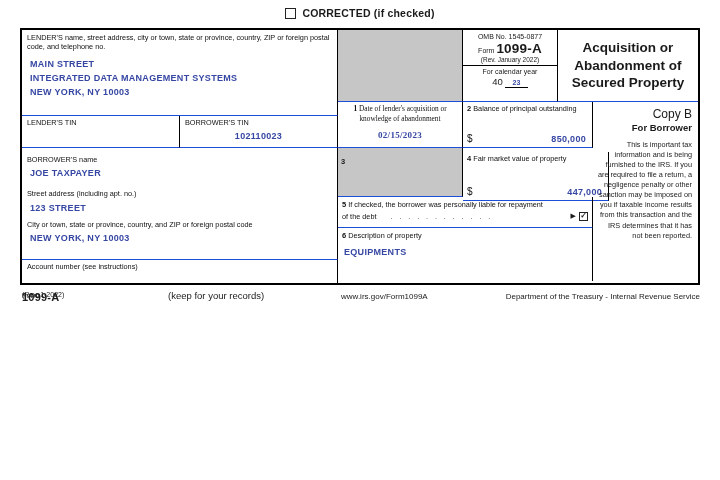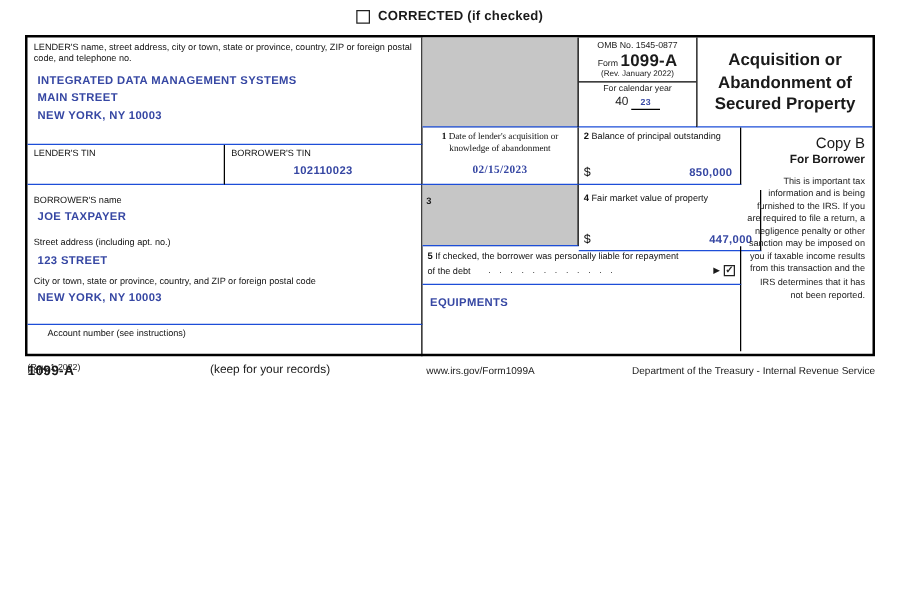--- a/index.html
+++ b/index.html
@@ -54,21 +54,21 @@
 
   .lender-tin { left:0; top:86px; width:158px; height:32px; padding:2px 5px; }
   .borrower-tin { left:158px; top:86px; width:158px; height:32px; padding:2px 5px; }
   .tin-val { text-align:center; margin-top:4px; }
 
   .borrower-info { left:0; top:118px; width:316px; height:112px; padding:7px 5px 0 5px; }
   .borrower-info .v { margin:4px 0 0 3px; }
   .mt10 { margin-top:11px; }
   .mt7 { margin-top:7px; }
 
-  .account-cell { left:0; top:230px; width:316px; height:25px; padding:2px 16px; }
+  .account-cell { left:0; top:230px; width:316px; height:25px; padding:2px 5px; }
 
   .box1 { left:316px; top:72px; width:125px; height:46px; padding:2px 3px; text-align:center;font-family:Liberation Serif, serif; }
   .box1 .v { margin-top:7px; }
   .box2 { left:441px; top:72px; width:130px; height:46px; padding:2px 4px; }
   .box3 { left:316px; top:118px; width:125px; height:49px; padding:2px 3px; text-align:left; }
   .box4 { left:441px; top:122px; width:146px; height:49px; padding:2px 4px; }
   .amt-row {
     position:absolute; left:4px; right:6px; bottom:3px;
     display:flex; justify-content:space-between; align-items:baseline;
   }
@@ -110,22 +110,22 @@
   <div class="corrected-row">
     <span class="cbox"></span>
     <span class="corrected-label">CORRECTED (if checked)</span>
   </div>
 
   <div class="form">
 
     <div class="cell lender-box br bb">
       <div class="lbl">LENDER'S name, street address, city or town, state or province, country, ZIP or foreign postal code, and telephone no.</div>
       <div class="vals">
+        <div class="val">MAIN STREET</div>
         <div class="val">INTEGRATED DATA MANAGEMENT SYSTEMS</div>
-        <div class="val">MAIN STREET</div>
         <div class="val">NEW YORK, NY 10003</div>
       </div>
     </div>
 
     <div class="cell shade-top shade br bb"></div>
 
     <div class="cell omb-box br bb">
       <div class="omb-no">OMB No. 1545-0877</div>
       <div class="omb-formline">
         <span>Form</span>
@@ -208,20 +208,24 @@
         <span class="lbl">of the debt</span>
         <span class="leader">. . . . . . . . . . . .</span>
         <span class="arrow">▶</span>
         <span class="cbox-small">
           <span>✓</span>
         </span>
       </div>
     </div>
 
     <div class="cell box6 br">
+      <div class="lbl">
+        <span class="bnum">6</span>
+        <span>Description of property</span>
+      </div>
       <div class="val v">EQUIPMENTS</div>
     </div>
 
     <div class="cell copyb">
       <div class="copyb-title">Copy B</div>
       <div class="copyb-sub">For Borrower</div>
       <div class="copyb-text">This is important tax information and is being furnished to the IRS. If you are required to file a return, a negligence penalty or other sanction may be imposed on you if taxable income results from this transaction and the IRS determines that it has not been reported.</div>
     </div>
   </div>
 

